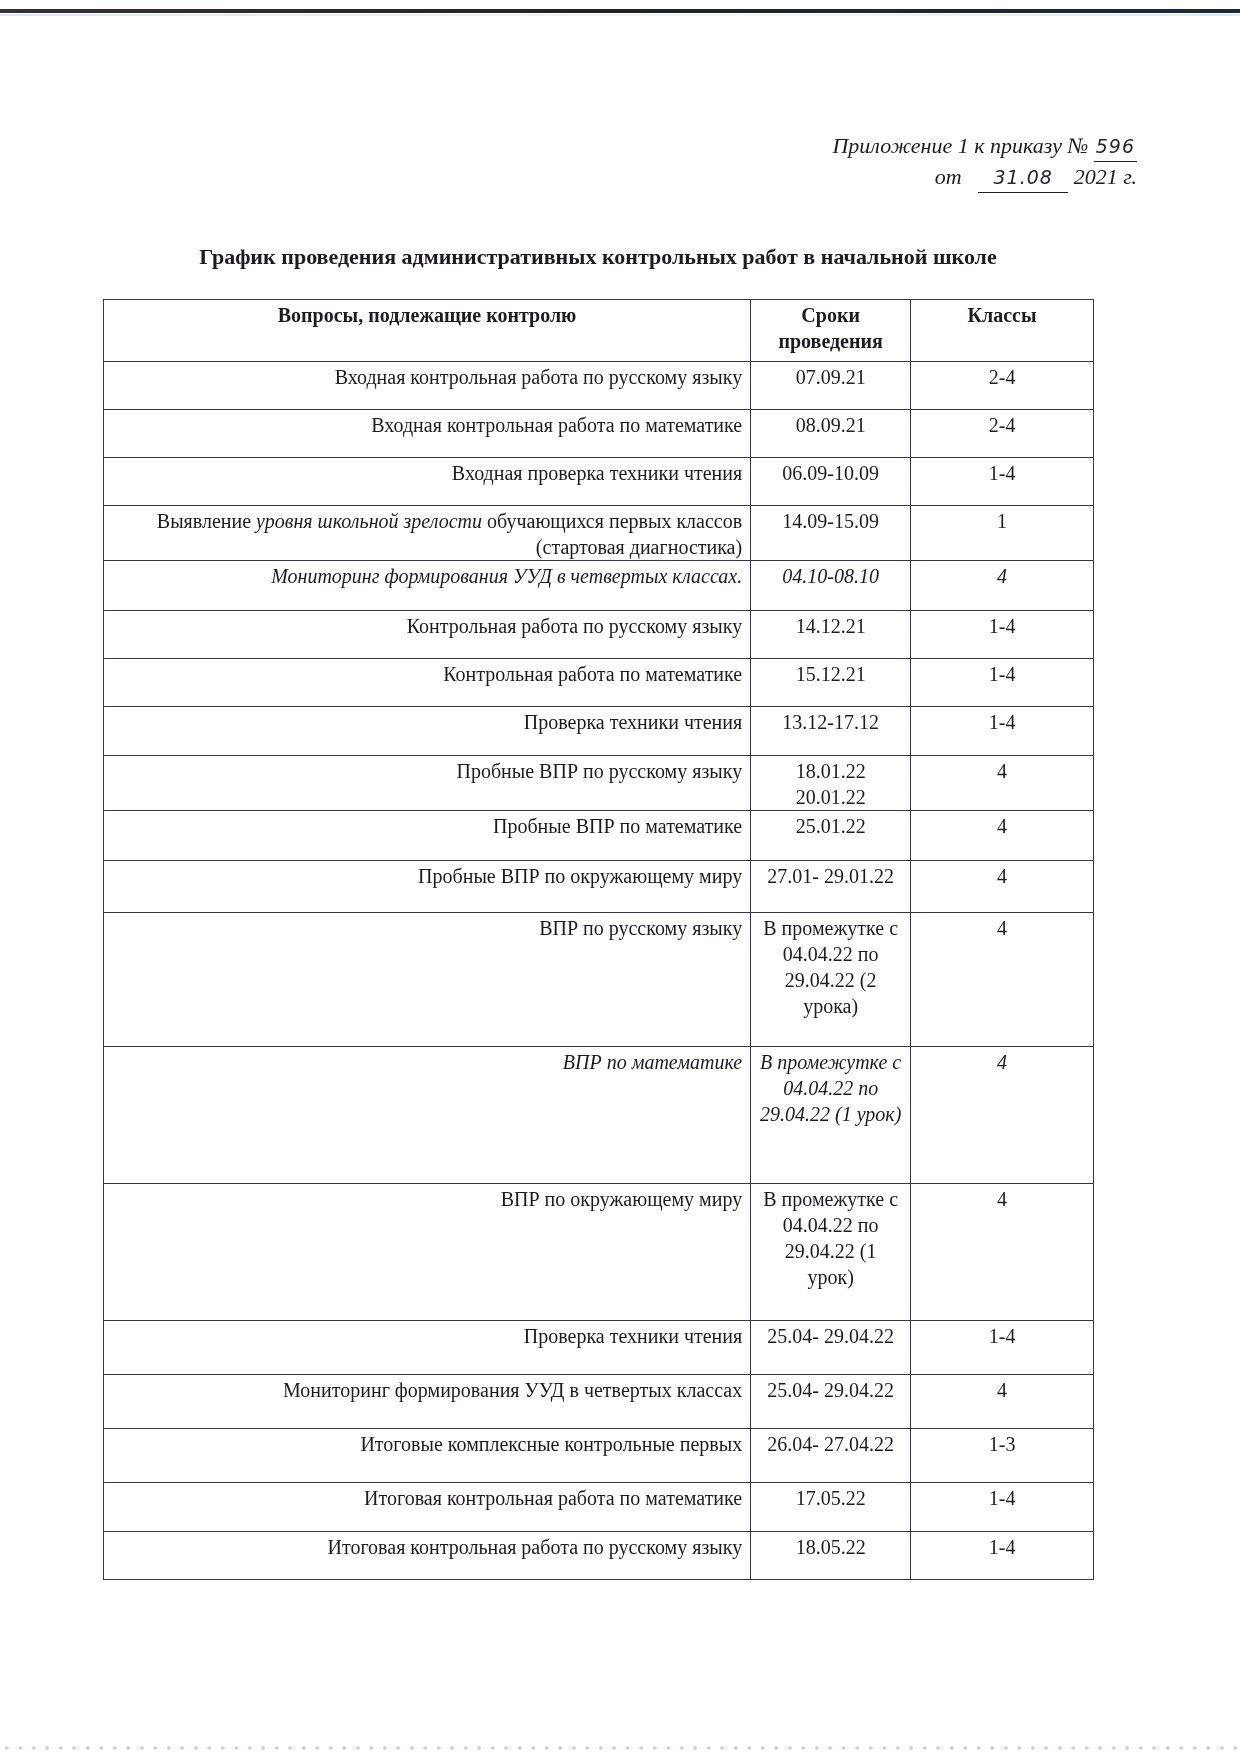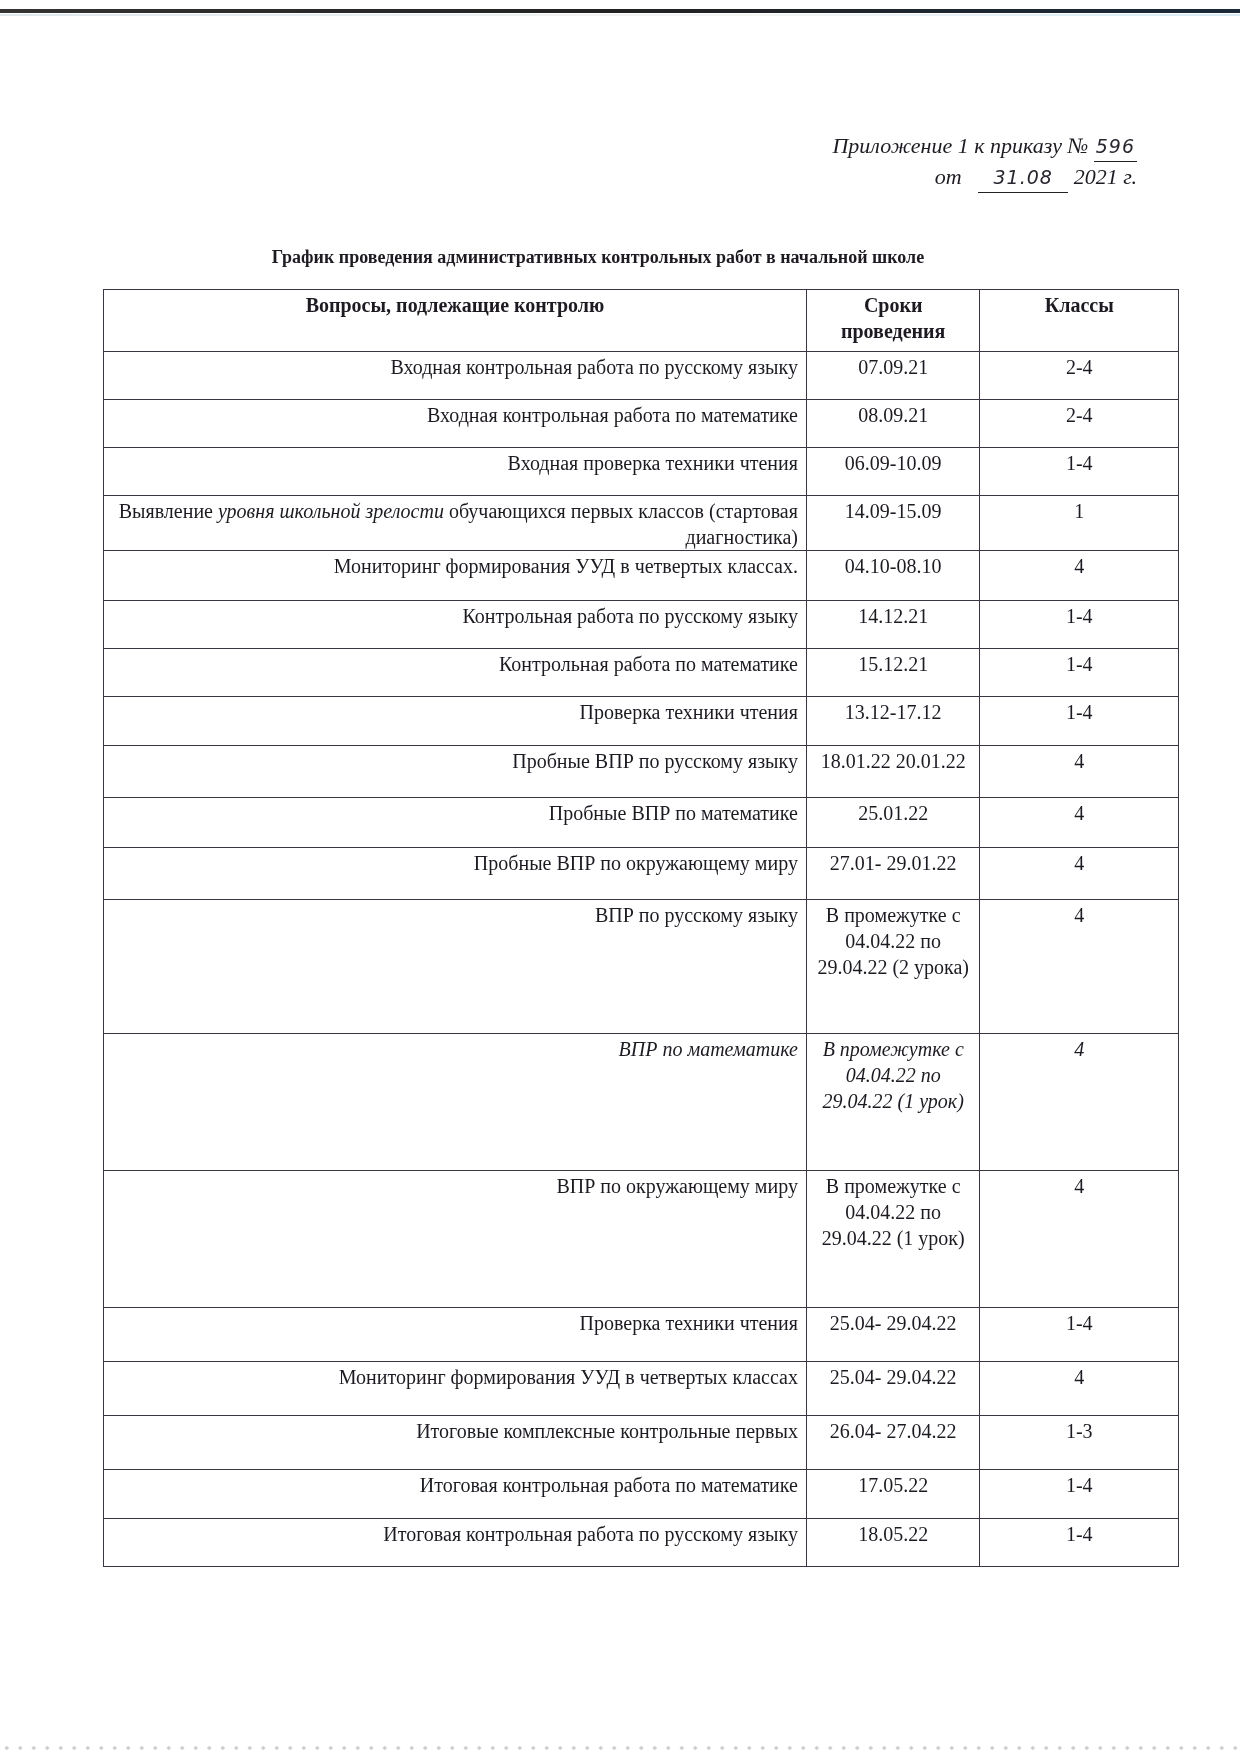--- a/index.html
+++ b/index.html
@@ -26,24 +26,24 @@
     font-style: italic; font-size: 22px; line-height: 30px;
   }
   .appendix .hand {
     font-family: "DejaVu Sans", sans-serif; font-style: italic; font-size: 19px;
     display: inline-block; border-bottom: 1.5px solid #222; padding: 0 2px;
     color: #2a2630; letter-spacing: 1px;
   }
   .appendix .hand.date { min-width: 86px; text-align: center; }
   .title {
     position: absolute; left: 103px; width: 990px; top: 242px;
-    text-align: center; font-weight: bold; font-size: 18px; line-height: 30px;
+    text-align: center; font-weight: bold; font-size: 22px; line-height: 30px;
   }
   table.schedule {
-    position: absolute; left: 103px; top: 289px; width: 1076px;
+    position: absolute; left: 103px; top: 299px; width: 991px;
     border-collapse: collapse; font-size: 20px; line-height: 26px;
   }
   table.schedule th, table.schedule td {
     border: 1.5px solid #3a3540; vertical-align: top; padding: 2px 8px 0 8px;
   }
   table.schedule th { font-weight: bold; text-align: center; padding-top: 0px; }
   table.schedule td.c1 { text-align: right; }
   table.schedule td.c2, table.schedule td.c3 { text-align: center; }
   col.col1 { width: 648px; }
   col.col2 { width: 160px; }
@@ -98,21 +98,21 @@
       <tr style="height: 48px;">
         <td class="c1">Входная проверка техники чтения</td>
         <td class="c2">06.09-10.09</td>
         <td class="c3">1-4</td>
       </tr>
       <tr style="height: 54px;">
         <td class="c1"><span>Выявление </span><span class="it">уровня школьной зрелости</span><span> обучающихся первых классов (стартовая диагностика)</span></td>
         <td class="c2">14.09-15.09</td>
         <td class="c3">1</td>
       </tr>
-      <tr style="height: 50px;">
+      <tr style="height: 50px; font-style: italic;">
         <td class="c1">Мониторинг формирования УУД в четвертых классах.</td>
         <td class="c2">04.10-08.10</td>
         <td class="c3">4</td>
       </tr>
       <tr style="height: 48px;">
         <td class="c1">Контрольная работа по русскому языку</td>
         <td class="c2">14.12.21</td>
         <td class="c3">1-4</td>
       </tr>
       <tr style="height: 48px;">

